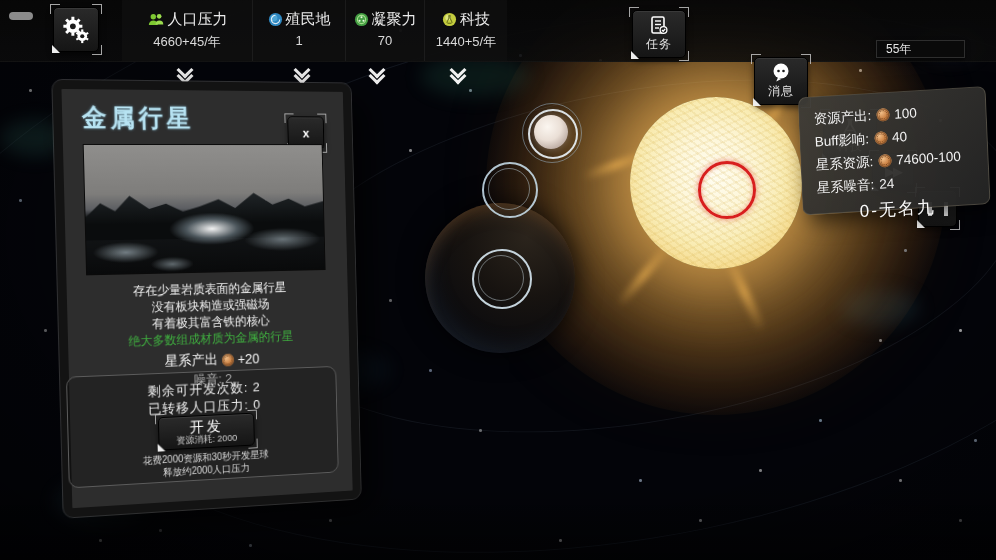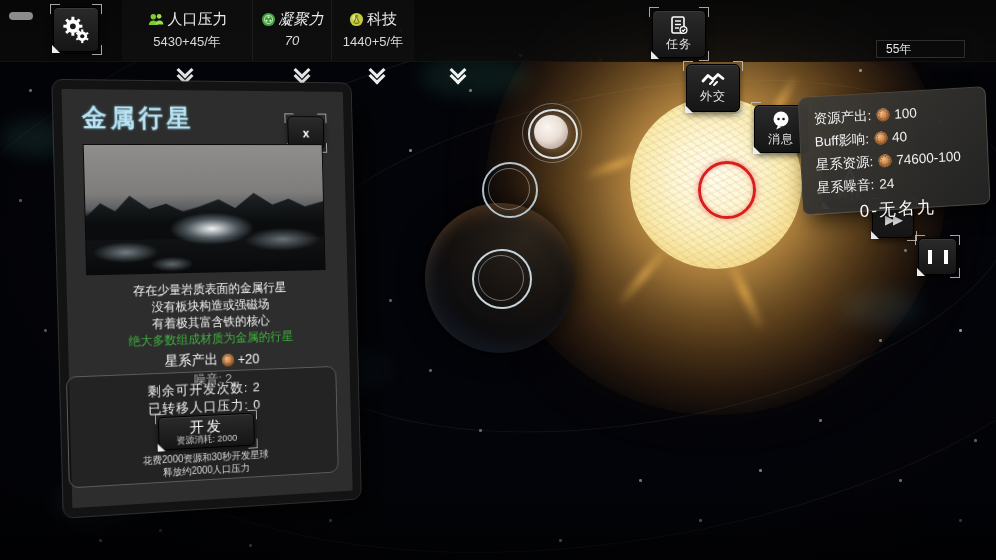--- a/index.html
+++ b/index.html
@@ -227,23 +227,36 @@
                   <path d="M2,14 a5,5 0 0 1 10,0 z"></path>
                 </g>
               <g fill="#9bdc4e">
                   <circle cx="13.5" cy="4.5" r="2.6"></circle>
                   <path d="M9.5,13.5 a4.3,4.3 0 0 1 8.6,0 z"></path>
                 </g>
             </svg>
           </span>
           <span>人口压力</span>
         </div>
-        <div class="stat-val">5430+45/年</div>
-      </div>
-      <div class="stat-cell" style="width:78px;font-style:italic;">
+        <div class="stat-val">4660+45/年</div>
+      </div>
+      <div class="stat-cell" style="width:92px;">
+        <div class="stat-top">
+          <span class="ic">
+            <svg width="15" height="15" viewBox="0 0 16 16">
+              <circle cx="8" cy="8" r="7" fill="#2f87c0"></circle>
+                <circle cx="6.5" cy="6.5" r="3.5" fill="#6cc4ea" opacity=".5"></circle>
+              <path d="M8,3.5 a4.5,4.5 0 1 0 4.5,4.5 M8,12.2 a4,4 0 0 1 -4,-4" fill="none" stroke="rgba(255,255,255,.85)" stroke-width="1.1"></path>
+            </svg>
+          </span>
+          <span>殖民地</span>
+        </div>
+        <div class="stat-val">1</div>
+      </div>
+      <div class="stat-cell" style="width:78px;">
         <div class="stat-top">
           <span class="ic">
             <svg width="15" height="15" viewBox="0 0 16 16">
               <circle cx="8" cy="8" r="7" fill="#449e44"></circle>
                 <circle cx="8" cy="8" r="4.4" fill="none" stroke="#a4de8a" stroke-width="1.2"></circle>
               <circle cx="8" cy="5.6" r="1.1" fill="#eafae0"></circle>
                 <circle cx="5.9" cy="9.4" r="1.1" fill="#eafae0"></circle>
                 <circle cx="10.1" cy="9.4" r="1.1" fill="#eafae0"></circle>
             </svg>
           </span>
@@ -277,44 +290,34 @@
     </div>
   <div class="chev" style="left:367px;">
       <i></i>
       <i></i>
     </div>
   <div class="chev" style="left:448px;">
       <i></i>
       <i></i>
     </div>
 
-  <div class="gbtn menu-btn abs" style="left:652px;top:10px;">
+  <div class="gbtn menu-btn abs" style="left:632px;top:10px;">
     <span class="ic">
       <svg width="20" height="20" viewBox="0 0 20 20">
         <rect x="3" y="2" width="12" height="16" rx="1.5" fill="none" stroke="#fff" stroke-width="1.6"></rect>
         <line x1="6" y1="6" x2="12" y2="6" stroke="#fff" stroke-width="1.4"></line>
         <line x1="6" y1="9.5" x2="12" y2="9.5" stroke="#fff" stroke-width="1.4"></line>
         <line x1="6" y1="13" x2="10" y2="13" stroke="#fff" stroke-width="1.4"></line>
         <circle cx="14.5" cy="15" r="3.4" fill="#1a1a1a" stroke="#fff" stroke-width="1.3"></circle>
         <path d="M13,15 l1.2,1.2 2,-2.4" stroke="#fff" fill="none" stroke-width="1.3"></path>
       </svg>
     </span>
     <span class="lbl">任务</span>
     <span class="dec"></span>
   </div>
-  <div class="gbtn menu-btn abs" style="left:686px;top:16px;">
-    <span class="ic">
-      <svg width="24" height="16" viewBox="0 0 24 16">
-        <path d="M2,10 L7,4.5 L12,8.5 L17,3.5 L22,7.5" fill="none" stroke="#fff" stroke-width="2.8" stroke-linecap="round" stroke-linejoin="round"></path>
-        <path d="M9,13 l3,-3 M13,14 l3,-3" stroke="#fff" stroke-width="2" stroke-linecap="round"></path>
-      </svg>
-    </span>
-    <span class="lbl">外交</span>
-    <span class="dec"></span>
-  </div>
   <div class="gbtn menu-btn abs" style="left:754px;top:9px;align-items:center;">
     <span class="ic">
       <svg width="20" height="20" viewBox="0 0 20 20">
         <circle cx="10" cy="9" r="7.5" fill="#fff"></circle>
         <path d="M7,15.5 l-1.8,4 l5,-2.6 z" fill="#fff"></path>
         <circle cx="7.5" cy="9" r="1.3" fill="#1a1a1a"></circle>
           <circle cx="12.5" cy="9" r="1.3" fill="#1a1a1a"></circle>
       </svg>
     </span>
     <span class="lbl">消息</span>

